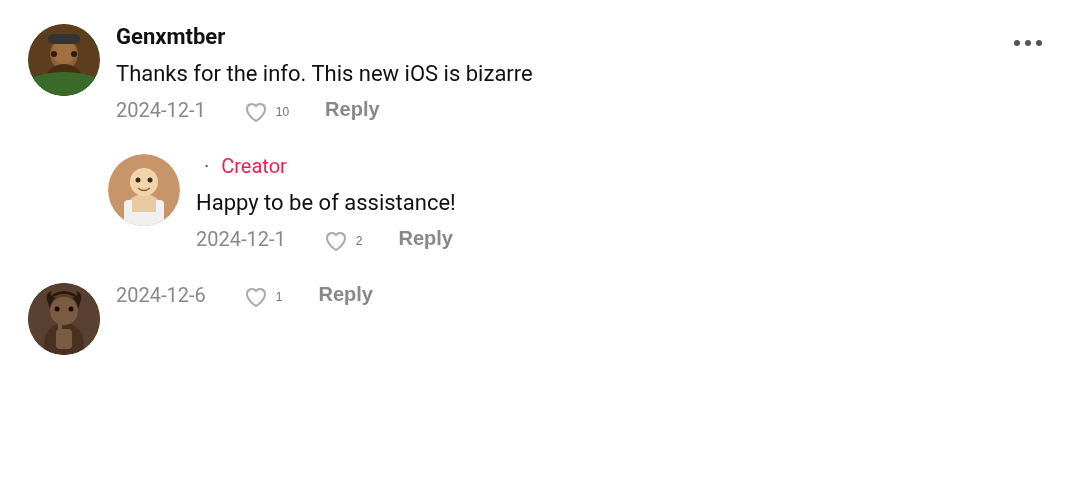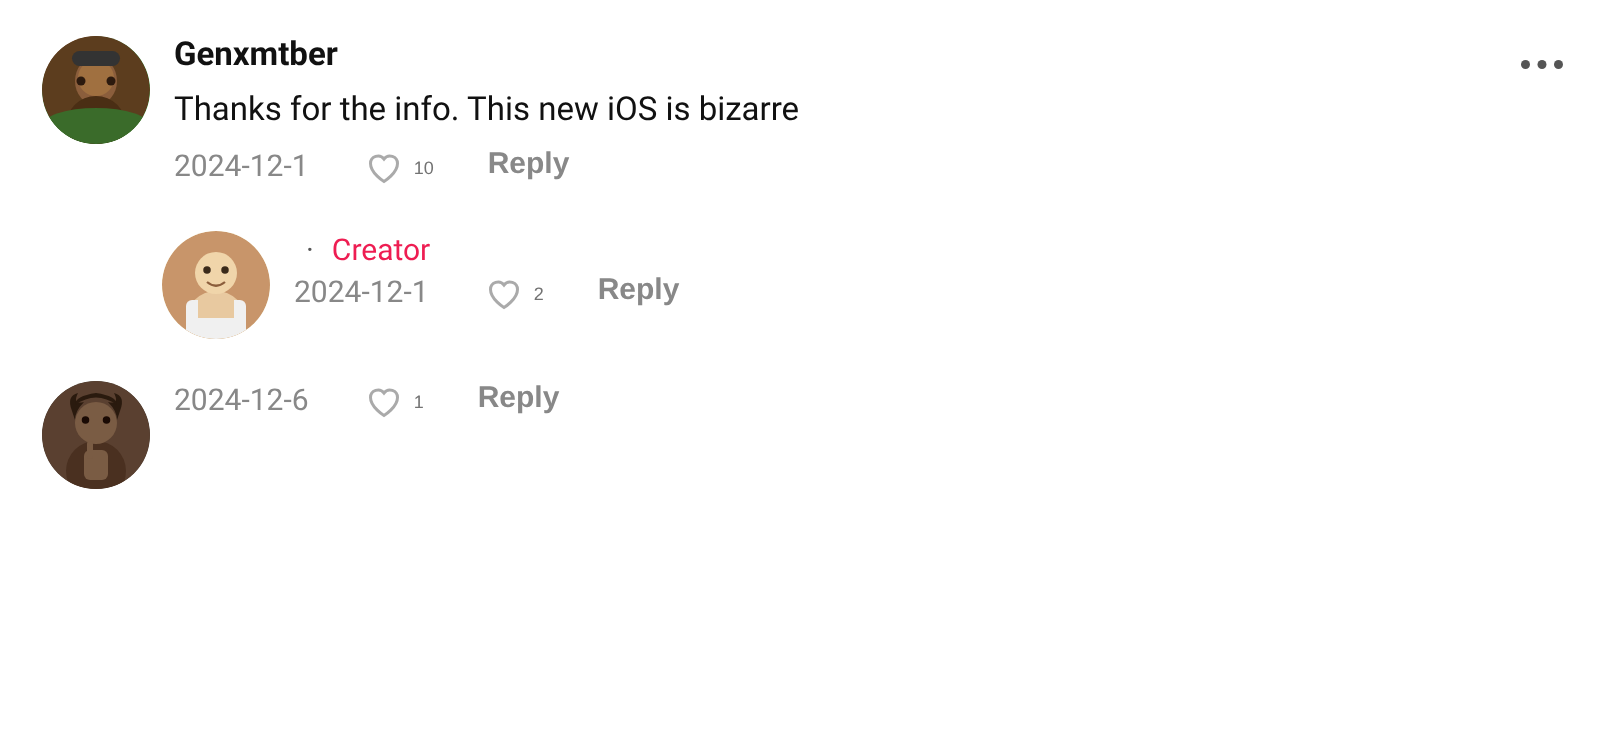--- a/index.html
+++ b/index.html
@@ -208,20 +208,21 @@
 
         <rect x="16" y="46" width="40" height="26" rx="4" fill="#f0f0f0"></rect>
         <rect x="24" y="46" width="24" height="12" fill="#E8C9A0"></rect>
       </svg>
     </div>
     <div class="comment-body">
       <div class="comment-header">
         <span class="dot-separator">·</span>
         <span class="creator-badge">Creator</span>
       </div>
+      <div class="comment-text">Happy to be of assistance!</div>
       <div class="comment-meta">
         <span class="comment-date">2024-12-1</span>
         <button class="like-btn">
           <svg class="heart-icon" viewBox="0 0 28 28" fill="none" xmlns="http://www.w3.org/2000/svg">
             <path d="M14 23s-9-5.5-9-12a5 5 0 0 1 9-3 5 5 0 0 1 9 3c0 6.5-9 12-9 12z" stroke="#aaa" stroke-width="2" fill="none"></path>
           </svg>
           <span class="like-count">2</span>
         </button>
         <button class="reply-btn">Reply</button>
       </div>

